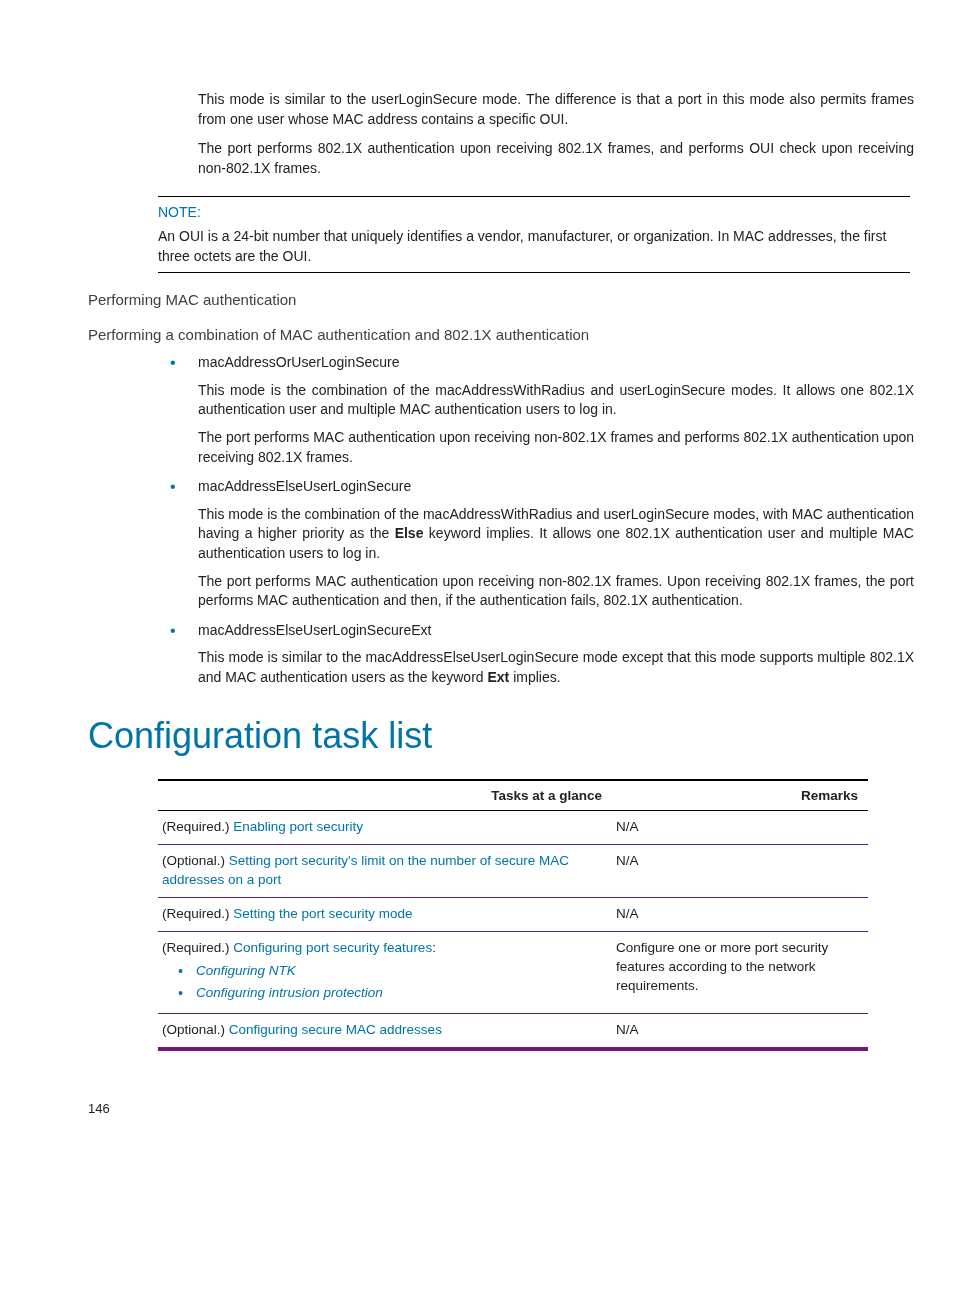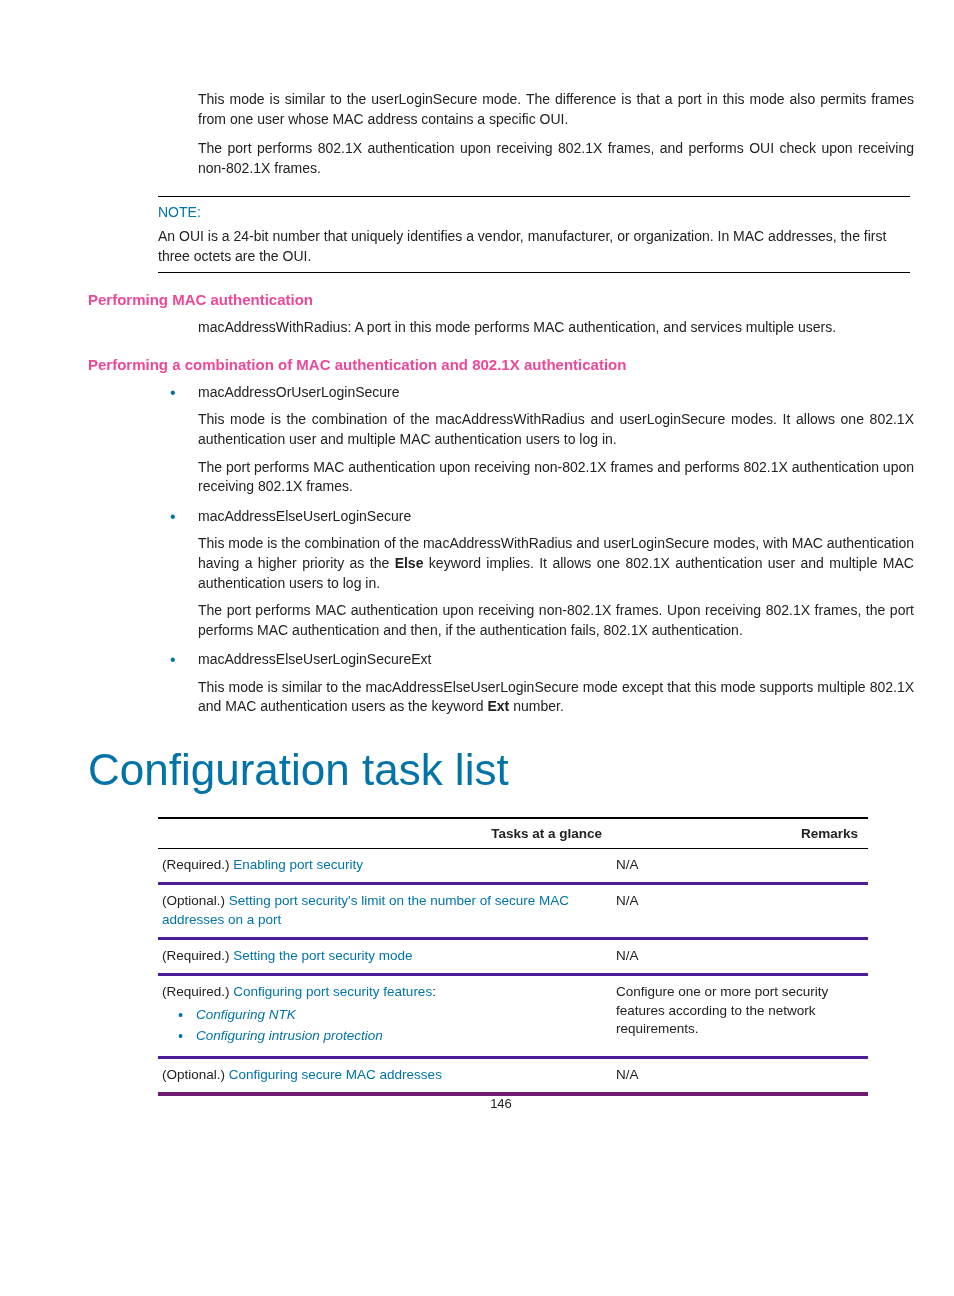--- a/index.html
+++ b/index.html
@@ -28,22 +28,22 @@
     padding: 6px 0 6px 0;
   }
   .note-label {
     color: #0073a8;
     font-size: 14px;
     margin: 0 0 4px 0;
   }
   .note-body { margin: 0; line-height: 1.4; }
 
   h3.subhead {
-    color: #ec4899;
-    font-weight: bold;
+    color: #404040;
+    font-weight: normal;
     font-size: 15px;
     margin: 18px 0 10px 0;
   }
 
   ul.bullets {
     list-style: none;
     padding: 0;
     margin: 0 0 0 70px;
   }
   ul.bullets > li {
@@ -59,40 +59,40 @@
     color: #0073a8;
     font-size: 16px;
     line-height: 1.2;
   }
   ul.bullets li p { margin: 8px 0 8px 0; }
 
   h1.section-title {
     font-family: "Segoe UI Light", "Helvetica Neue", Arial, sans-serif;
     font-weight: 300;
     color: #0073a8;
-    font-size: 44px;
+    font-size: 36px;
     margin: 28px 0 22px 0;
   }
 
   table.task-table {
     border-collapse: collapse;
     width: 710px;
     margin-left: 70px;
     font-size: 13.5px;
   }
   table.task-table th {
     text-align: right;
     font-weight: bold;
     padding: 7px 10px 7px 4px;
     border-top: 2px solid #000;
     border-bottom: 1.5px solid #000;
   }
   table.task-table td {
     padding: 7px 10px 7px 4px;
-    border-bottom: 3px solid #4c1d95;
+    border-bottom: 1px solid #4c1d95;
     vertical-align: top;
     line-height: 1.4;
   }
   table.task-table tr:last-child td {
     border-bottom: 4px solid #701a75;
   }
   .col-tasks { width: 440px; }
   .link { color: #0073a8; }
 
   ul.inner {
@@ -109,58 +109,57 @@
   ul.inner li::before {
     content: "•";
     position: absolute;
     left: 0;
     top: 0;
     color: #0073a8;
     font-size: 14px;
   }
 
   .page-num {
-    text-align: center;
     font-size: 13px;
+    margin-top: 50px;
   }
 </style>
 </head>
 <body>
 
 <div class="page">
 
   <div class="indent-main">
     <p class="justify">This mode is similar to the userLoginSecure mode. The difference is that a port in this mode also permits frames from one user whose MAC address contains a specific OUI.</p>
     <p class="justify">The port performs 802.1X authentication upon receiving 802.1X frames, and performs OUI check upon receiving non-802.1X frames.</p>
   </div>
 
   <div class="note-block">
     <p class="note-label">NOTE:</p>
     <p class="note-body">An OUI is a 24-bit number that uniquely identifies a vendor, manufacturer, or organization. In MAC addresses, the first three octets are the OUI.</p>
   </div>
 
   <h3 class="subhead">Performing MAC authentication</h3>
-  <p class="indent-sub">macAddressWithRadius: A port in this mode performs MAC authentication, and services multiple users.</p>
 
   <h3 class="subhead">Performing a combination of MAC authentication and 802.1X authentication</h3>
 
   <ul class="bullets">
     <li>
       <p>macAddressOrUserLoginSecure</p>
       <p class="justify">This mode is the combination of the macAddressWithRadius and userLoginSecure modes. It allows one 802.1X authentication user and multiple MAC authentication users to log in.</p>
       <p class="justify">The port performs MAC authentication upon receiving non-802.1X frames and performs 802.1X authentication upon receiving 802.1X frames.</p>
     </li>
     <li>
       <p>macAddressElseUserLoginSecure</p>
       <p class="justify"><span>This mode is the combination of the macAddressWithRadius and userLoginSecure modes, with MAC authentication having a higher priority as the </span><b>Else</b><span> keyword implies. It allows one 802.1X authentication user and multiple MAC authentication users to log in.</span></p>
       <p class="justify">The port performs MAC authentication upon receiving non-802.1X frames. Upon receiving 802.1X frames, the port performs MAC authentication and then, if the authentication fails, 802.1X authentication.</p>
     </li>
     <li>
       <p>macAddressElseUserLoginSecureExt</p>
-      <p class="justify"><span>This mode is similar to the macAddressElseUserLoginSecure mode except that this mode supports multiple 802.1X and MAC authentication users as the keyword </span><b>Ext</b><span> number.</span></p>
+      <p class="justify"><span>This mode is similar to the macAddressElseUserLoginSecure mode except that this mode supports multiple 802.1X and MAC authentication users as the keyword </span><b>Ext</b><span> implies.</span></p>
     </li>
   </ul>
 
   <h1 class="section-title">Configuration task list</h1>
 
   <table class="task-table">
     <thead>
       <tr>
         <th class="col-tasks">Tasks at a glance</th>
         <th>Remarks</th>

